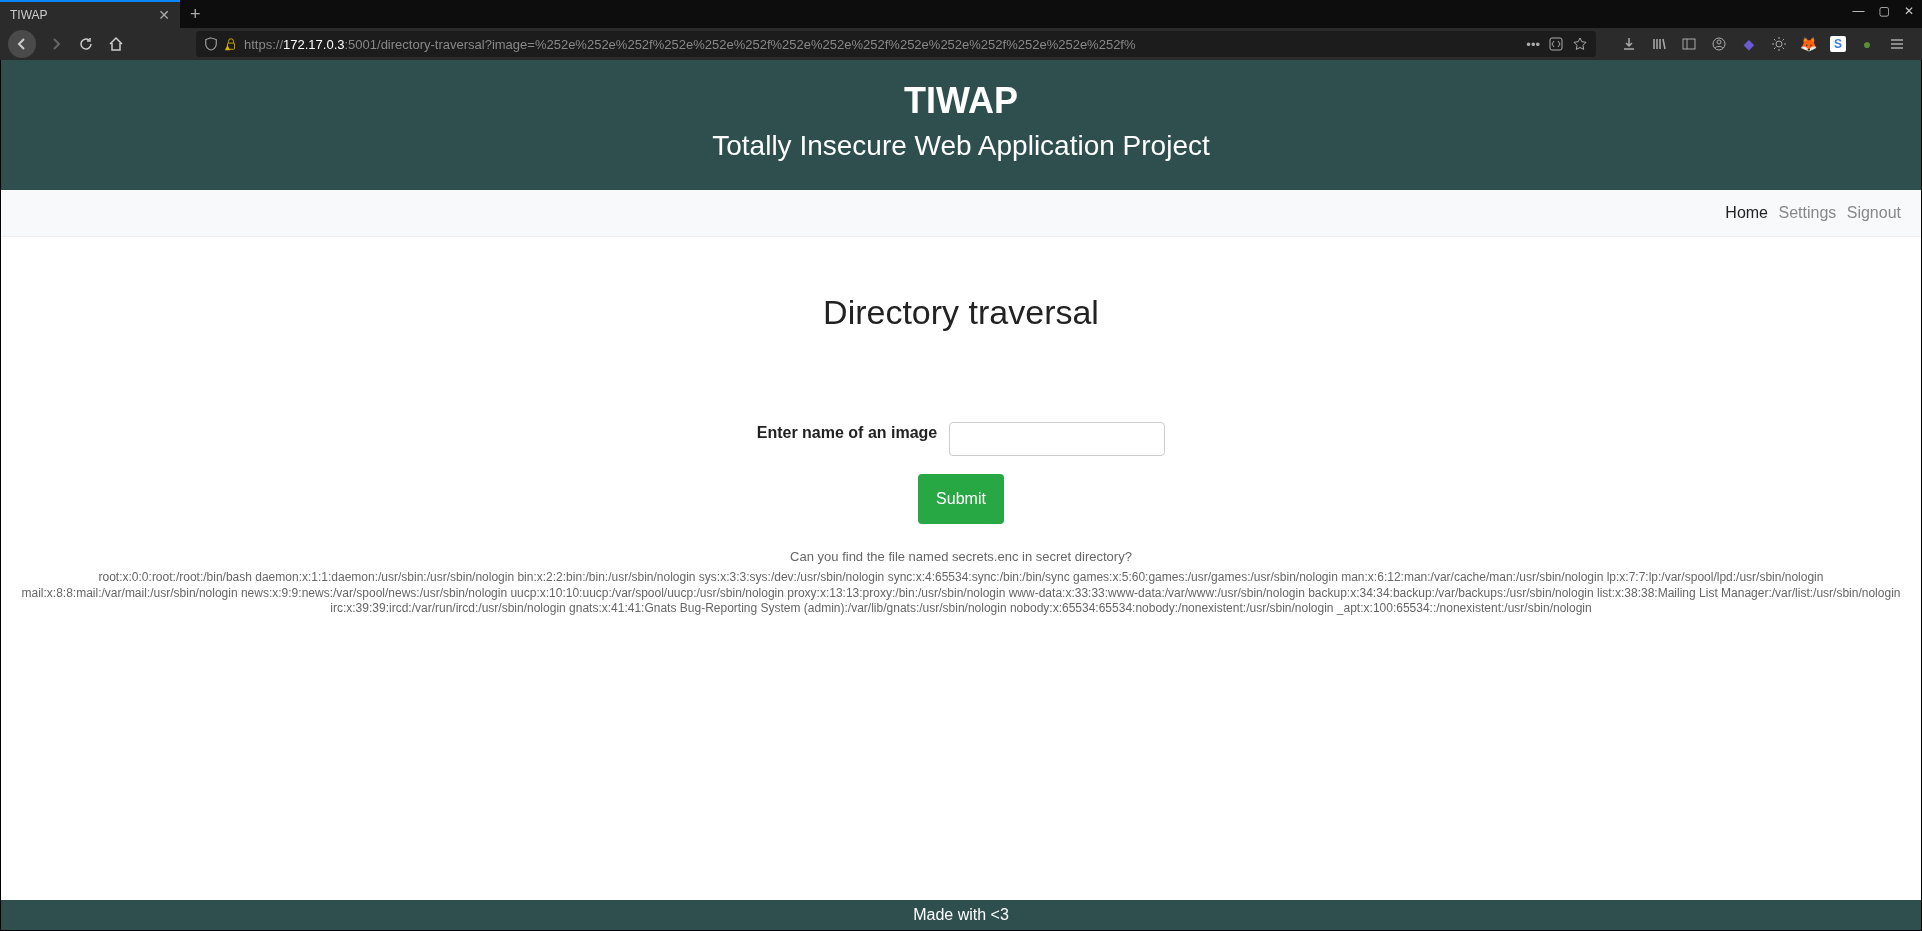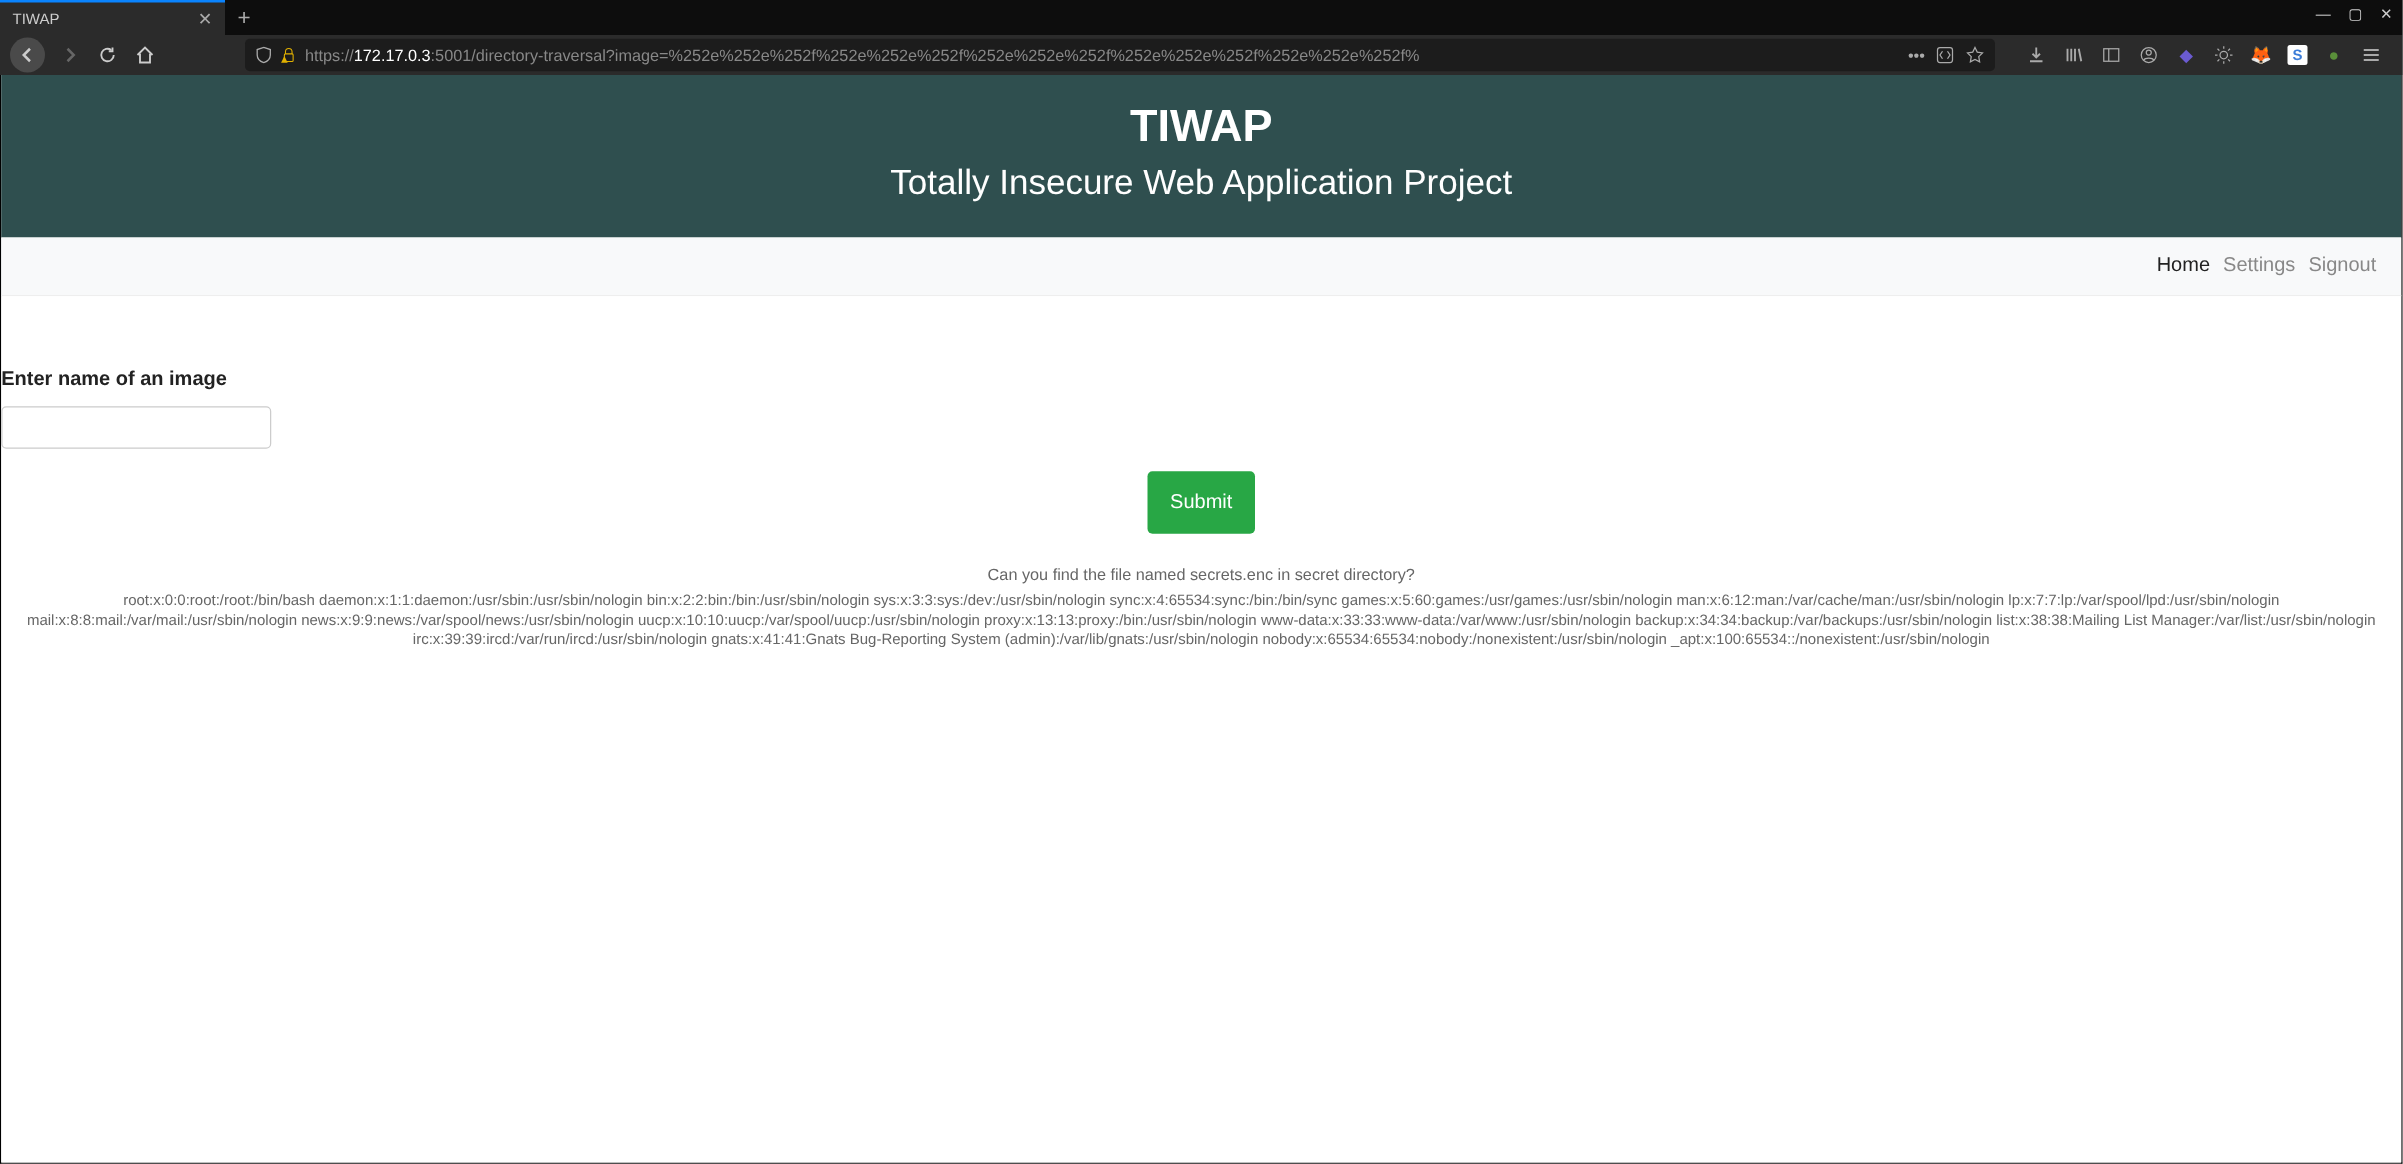--- a/index.html
+++ b/index.html
@@ -27,21 +27,21 @@
     
     .page { background: #fff; height: 871px; display:flex; flex-direction:column; border: 1px solid #000; border-top:none;}
     .header-banner { background: #2f4f4f; color:#fff; text-align:center; padding: 20px 0 28px 0; }
     .header-banner h1 { font-size: 36px; font-weight: bold; margin-bottom: 8px;}
     .header-banner h2 { font-size: 28px; font-weight: normal;}
     .navlinks { background:#f8f9fa; border-bottom:1px solid #eee; padding: 14px 20px; text-align:right; font-size:16px;}
     .navlinks a { color:#888; text-decoration:none; margin-left:6px;}
     .navlinks a.active { color:#222;}
     .main { flex:1; background:#fff; text-align:center; padding-top: 56px;}
     .main h3 { font-size: 34px; font-weight: normal; color:#222; margin-bottom: 90px;}
-    .form-row { display:flex; justify-content:center; align-items:flex-start; gap:12px; margin-bottom:18px;flex-direction:column;}
+    .form-row { display:flex; justify-content:center; align-items:flex-start; gap:12px; margin-bottom:18px;}
     .form-label { font-weight:bold; font-size:16px; color:#222; padding-top:2px;}
     .form-input { width:216px; height:34px; border:1px solid #ccc; border-radius:4px; padding:4px 8px; font-size:14px;}
     .submit-btn { background:#28a745; color:#fff; border:none; border-radius:4px; padding:16px 18px; font-size:16px; cursor:pointer;}
     .hint { color:#666; font-size:13px; margin-top:25px; margin-bottom:6px;}
     .output { color:#666; font-size:12px; padding: 0 10px; line-height:1.3; text-align:center; word-wrap:break-word;}
     .footer { background:#2f4f4f; color:#fff; text-align:center; padding:6px 0; font-size:16px;}
     
     svg { display:block; }
   </style>
 </head>
@@ -162,21 +162,25 @@
   <div class="header-banner">
     <h1>TIWAP</h1>
     <h2>Totally Insecure Web Application Project</h2>
   </div>
   <div class="navlinks">
     <a href="#" class="active">Home</a>
     <a href="#">Settings</a>
     <a href="#">Signout</a>
   </div>
   <div class="main">
+    <h3>Directory traversal</h3>
     <div class="form-row">
       <label class="form-label">Enter name of an image</label>
       <input class="form-input" type="text" value="" style="">
     </div>
     <button class="submit-btn">Submit</button>
     <div class="hint">Can you find the file named secrets.enc in secret directory?</div>
     <div class="output">root:x:0:0:root:/root:/bin/bash daemon:x:1:1:daemon:/usr/sbin:/usr/sbin/nologin bin:x:2:2:bin:/bin:/usr/sbin/nologin sys:x:3:3:sys:/dev:/usr/sbin/nologin sync:x:4:65534:sync:/bin:/bin/sync games:x:5:60:games:/usr/games:/usr/sbin/nologin man:x:6:12:man:/var/cache/man:/usr/sbin/nologin lp:x:7:7:lp:/var/spool/lpd:/usr/sbin/nologin mail:x:8:8:mail:/var/mail:/usr/sbin/nologin news:x:9:9:news:/var/spool/news:/usr/sbin/nologin uucp:x:10:10:uucp:/var/spool/uucp:/usr/sbin/nologin proxy:x:13:13:proxy:/bin:/usr/sbin/nologin www-data:x:33:33:www-data:/var/www:/usr/sbin/nologin backup:x:34:34:backup:/var/backups:/usr/sbin/nologin list:x:38:38:Mailing List Manager:/var/list:/usr/sbin/nologin irc:x:39:39:ircd:/var/run/ircd:/usr/sbin/nologin gnats:x:41:41:Gnats Bug-Reporting System (admin):/var/lib/gnats:/usr/sbin/nologin nobody:x:65534:65534:nobody:/nonexistent:/usr/sbin/nologin _apt:x:100:65534::/nonexistent:/usr/sbin/nologin</div>
   </div>
+  <div class="footer">
+    <span>Made with &lt;3</span>
+  </div>
 </div>
 
 </body></html>

